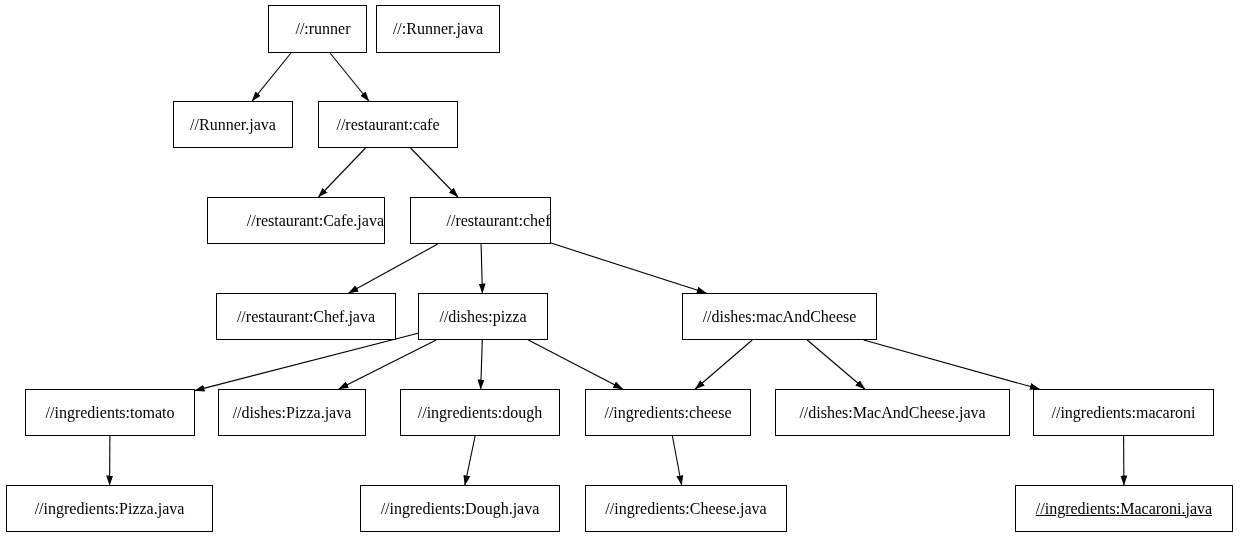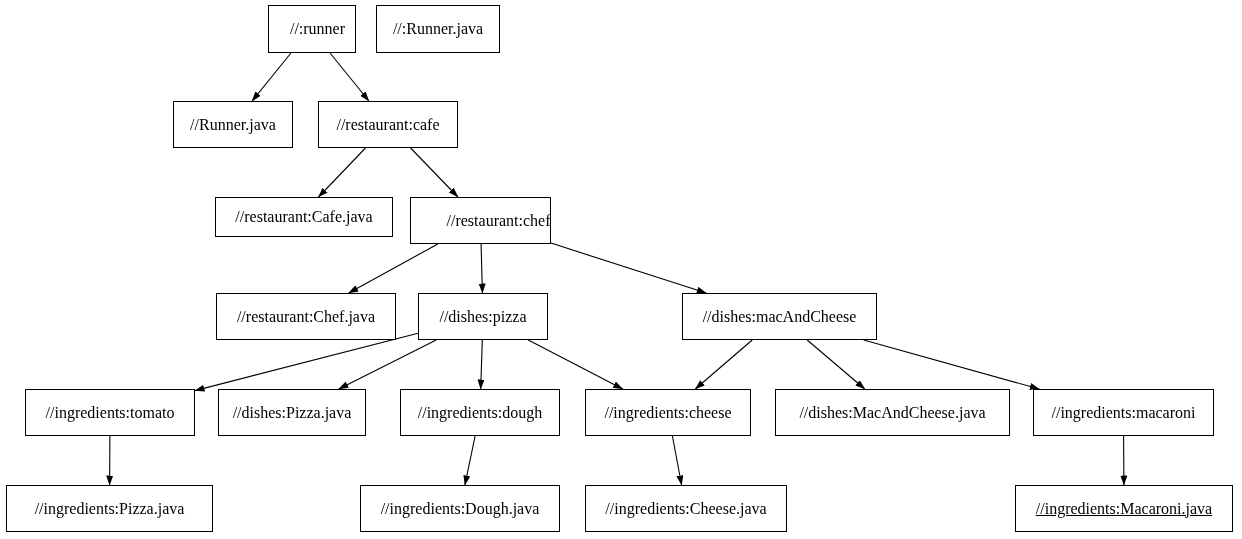--- a/index.html
+++ b/index.html
@@ -66,33 +66,33 @@
         <line x1="752.2" y1="340.0" x2="695.3" y2="389.0" class="edge-line" marker-end="url(#arrowhead)"></line>
         <line x1="807.2" y1="340.0" x2="864.8" y2="389.0" class="edge-line" marker-end="url(#arrowhead)"></line>
         <line x1="863.7" y1="340.0" x2="1039.3" y2="389.0" class="edge-line" marker-end="url(#arrowhead)"></line>
         <line x1="109.9" y1="436.0" x2="109.6" y2="485.0" class="edge-line" marker-end="url(#arrowhead)"></line>
         <line x1="475.1" y1="436.0" x2="464.9" y2="485.0" class="edge-line" marker-end="url(#arrowhead)"></line>
         <line x1="672.4" y1="436.0" x2="681.6" y2="485.0" class="edge-line" marker-end="url(#arrowhead)"></line>
         <line x1="1123.6" y1="436.0" x2="1123.9" y2="485.0" class="edge-line" marker-end="url(#arrowhead)"></line>
       </g>
   </svg>
 
-<div class="graph-node" style="left: 268px; top: 5px; width: 88px; height: 48px; padding-left: 11px;">
+<div class="graph-node" style="left: 268px; top: 5px; width: 99px; height: 48px; padding-left: 11px;">
       <span>//:runner</span>
     </div>
     <div class="graph-node" style="left: 173px; top: 101px; width: 120px; height: 47px;">
       <span>//Runner.java</span>
     </div>
     <div class="graph-node" style="left: 376px; top: 5px; width: 124px; height: 48px;">
       <span>//:Runner.java</span>
     </div>
     <div class="graph-node" style="left: 318px; top: 101px; width: 140px; height: 47px;">
       <span>//restaurant:cafe</span>
     </div>
-    <div class="graph-node" style="left: 215px; top: 197px; width: 178px; height: 40px;">
+    <div class="graph-node" style="left: 207px; top: 197px; width: 178px; height: 47px; justify-content: flex-end;">
       <span>//restaurant:Cafe.java</span>
     </div>
     <div class="graph-node" style="left: 410px; top: 197px; width: 141px; height: 47px; padding-left: 36px;">
       <span>//restaurant:chef</span>
     </div>
     <div class="graph-node" style="left: 216px; top: 293px; width: 180px; height: 47px;">
       <span>//restaurant:Chef.java</span>
     </div>
     <div class="graph-node" style="left: 418px; top: 293px; width: 130px; height: 47px;">
       <span>//dishes:pizza</span>

